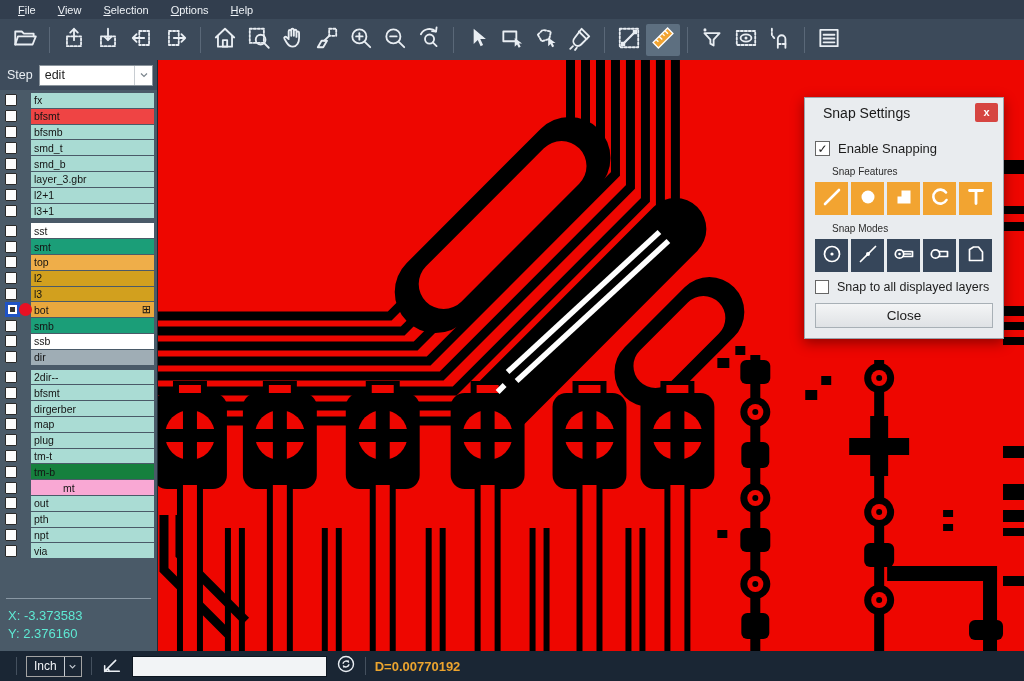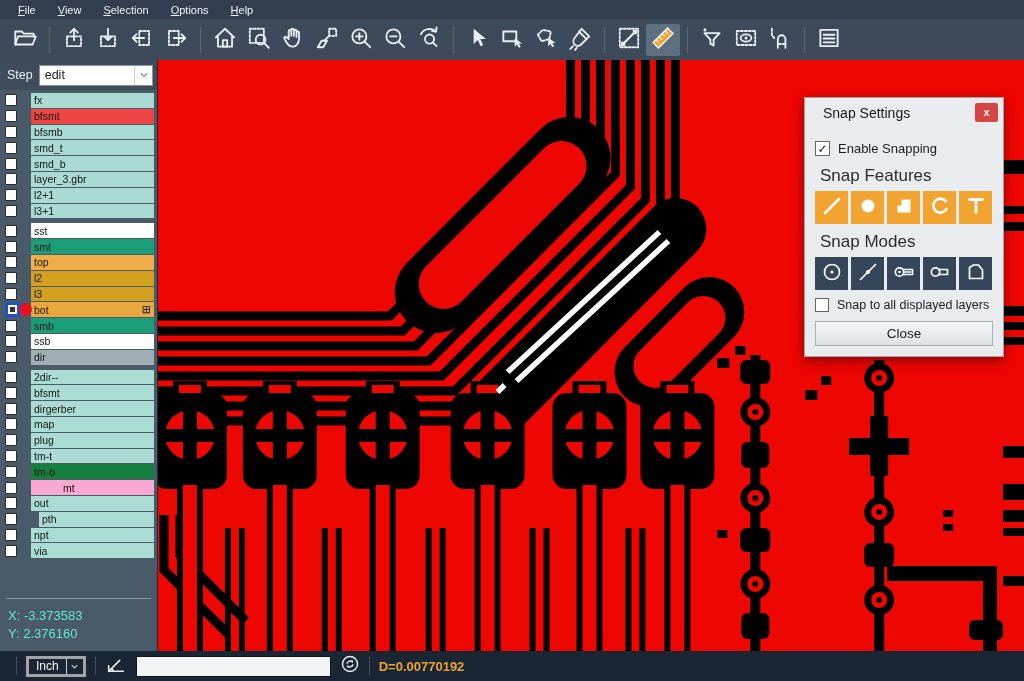--- a/index.html
+++ b/index.html
@@ -54,31 +54,31 @@
      border:1px solid #9aa4ac; box-shadow:0 4px 12px rgba(0,0,0,.4); }
   .snap-title { height:29px; display:flex; align-items:center; padding:0 5px 0 18px; }
   .snap-title .t { flex:1; font-size:14px; color:#1a1a1a; }
   .btn-close-x { width:23px; height:19px; background:#d64541; border-radius:2px; color:#fff;
      font-size:11px; font-weight:bold; display:flex; align-items:center; justify-content:center; line-height:1; }
   .snap-body { padding:8px 10px 10px; }
   .chk-row { display:flex; align-items:center; gap:8px; margin:6px 0 10px; }
   .chk { width:15px; height:15px; background:#fff; border:1px solid #666; display:flex; align-items:center;
      justify-content:center; font-size:12px; color:#222; line-height:1; }
   .chk-label { font-size:13px; color:#1c1c1c; }
-  .sec-label { font-size:17px; color:#2c2c2c; margin:4px 5px 5px; }
+  .sec-label { font-size:10px; color:#2c2c2c; margin:4px 17px 5px; }
   .icon-row { display:flex; gap:3px; margin-bottom:8px; }
   .feat-btn { width:33px; height:33px; background:#f2a431; display:flex; align-items:center; justify-content:center; }
   .mode-btn { width:33px; height:33px; background:#36465a; display:flex; align-items:center; justify-content:center; }
   .btn-close { margin-top:9px; height:25px; width:100%; background:linear-gradient(#f4f5f6,#dfe2e5);
      border:1px solid #a8b0b6; display:flex; align-items:center; justify-content:center; font-size:13.5px; color:#1c1c1c; }
 
   
   .statusbar { height:30px; background:#1a2634; display:flex; align-items:center; padding-left:16px; gap:9px; }
   .sb-sep { width:1px; height:18px; background:#44505e; }
-  .unit-box { height:21px; display:flex; align-items:center; border:3px solid #a3a3a3; }
+  .unit-box { height:21px; display:flex; align-items:center; border:1px solid #a3a3a3; }
   .unit-box .uv { color:#f0f3f6; font-size:12px; padding:0 7px; }
   .unit-box .uchev { width:17px; height:100%; border-left:1px solid #c6ccd2; display:flex; align-items:center; justify-content:center; }
   .sb-input { width:195px; height:21px; background:#f2f4f6; border:1px solid #0d1620; font-size:12px; padding:0 5px; color:#222; }
   .d-readout { font-size:13px; font-weight:bold; }
 </style>
 </head>
 <body>
 
 <div class="app">
 
@@ -477,21 +477,21 @@
                 <span class="cb"></span>
               </div>
               <div class="layer-field" style="background: rgb(170, 220, 212);">
                 <span class="nm">out</span>
               </div>
             </div>
             <div class="layer-row">
               <div class="cb-col">
                 <span class="cb"></span>
               </div>
-              <div class="layer-field" style="background: rgb(170, 220, 212); margin-left: 8px;">
+              <div class="layer-field" style="background: rgb(170, 220, 212);">
                 <span class="nm">pth</span>
               </div>
             </div>
             <div class="layer-row">
               <div class="cb-col">
                 <span class="cb"></span>
               </div>
               <div class="layer-field" style="background: rgb(170, 220, 212);">
                 <span class="nm">npt</span>
               </div>

